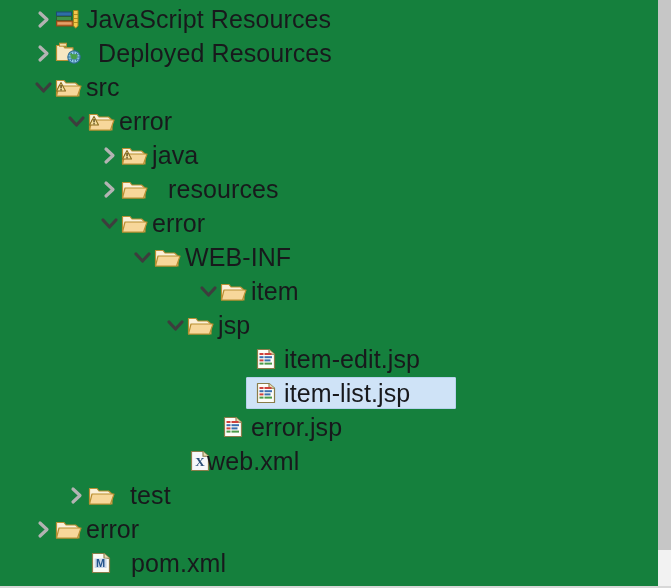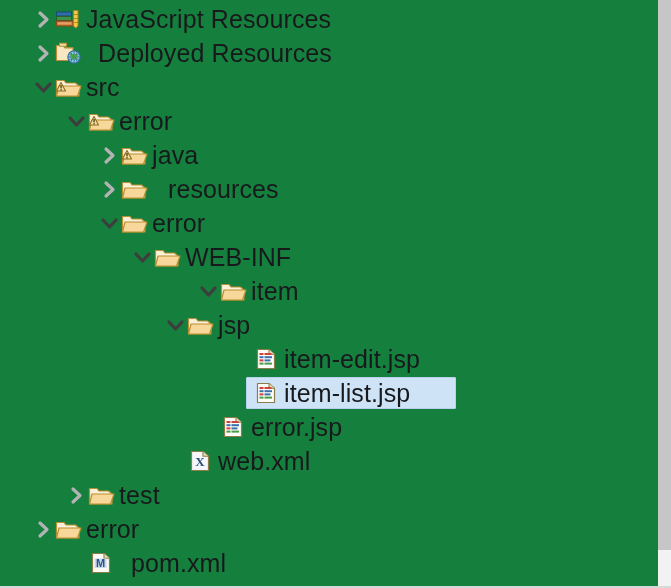--- a/index.html
+++ b/index.html
@@ -304,35 +304,35 @@
         <span class="label" style="left: 251px;">error.jsp</span>
       </div>
       <div class="row">
         <span class="icon" style="left: 186px;">
           <svg width="27" height="24" viewBox="0 0 27 24">
             <path d="M4.5 2.5 L16 2.5 L21.5 7.2 L21.5 21.5 L4.5 21.5 Z" fill="#f6f7fa" stroke="#8a7d4a" stroke-width="1.2" stroke-linejoin="round"></path>
             <path d="M16 2.5 L16 7.2 L21.5 7.2" fill="#e7dcb5" stroke="#8a7d4a" stroke-width="1.1" stroke-linejoin="round"></path>
             <text x="13" y="17.2" font-family="Liberation Serif, serif" font-size="13" font-weight="bold" fill="#2c4f79" text-anchor="middle">X</text>
           </svg>
         </span>
-        <span class="label" style="left: 218px; text-align: right;">web.xml</span>
+        <span class="label" style="left: 207px; text-align: right;">web.xml</span>
       </div>
       <div class="row">
         <span class="twisty" style="left: 65px;">
           <svg width="21" height="21" viewBox="0 0 21 21">
             <path d="M7 4 L14 10.5 L7 17" fill="none" stroke="#b3b3b3" stroke-width="3.2" stroke-linecap="round" stroke-linejoin="round"></path>
           </svg>
         </span>
         <span class="icon" style="left: 87px;">
           <svg width="27" height="24" viewBox="0 0 27 24">
             <path d="M1.5 5.5 L9 5.5 L11 8 L20.5 8 L24 11 L24 21 L1.5 21 Z" fill="#fbf0d9" stroke="#b98f33" stroke-width="1.2" stroke-linejoin="round"></path>
             <path d="M4 11 L26 11 L22.5 21 L1.5 21 Z" fill="#f7d79a" stroke="#b98f33" stroke-width="1.2" stroke-linejoin="round"></path>
           </svg>
         </span>
-        <span class="label" style="left: 119px;">test</span>
+        <span class="label" style="left: 130px;">test</span>
       </div>
       <div class="row">
         <span class="twisty" style="left: 32px;">
           <svg width="21" height="21" viewBox="0 0 21 21">
             <path d="M7 4 L14 10.5 L7 17" fill="none" stroke="#b3b3b3" stroke-width="3.2" stroke-linecap="round" stroke-linejoin="round"></path>
           </svg>
         </span>
         <span class="icon" style="left: 54px;">
           <svg width="27" height="24" viewBox="0 0 27 24">
             <path d="M1.5 5.5 L9 5.5 L11 8 L20.5 8 L24 11 L24 21 L1.5 21 Z" fill="#fbf0d9" stroke="#b98f33" stroke-width="1.2" stroke-linejoin="round"></path>

